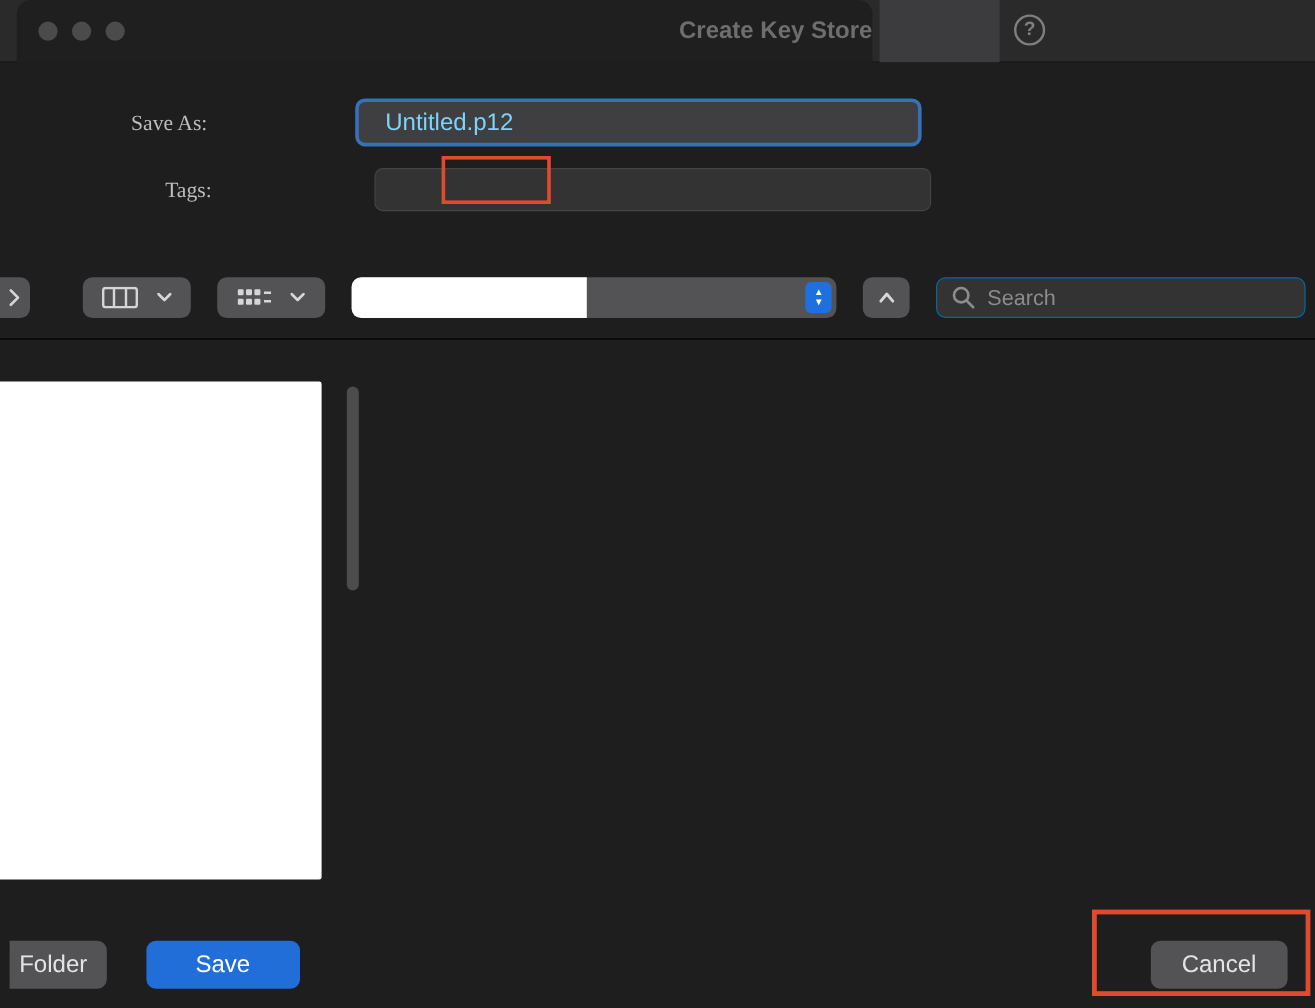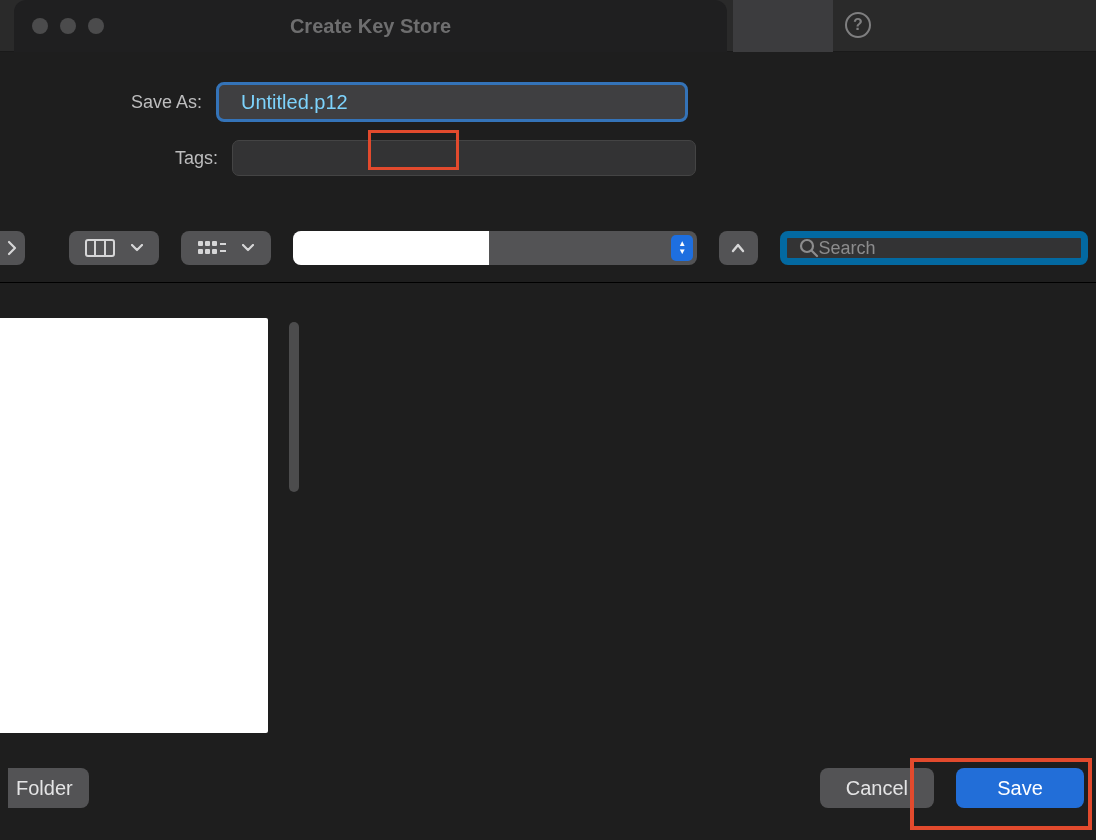--- a/index.html
+++ b/index.html
@@ -69,21 +69,21 @@
     .traffic-light {
       width: 16px;
       height: 16px;
       border-radius: 50%;
       background: #4b4b4c;
     }
     .title-text {
       position: absolute;
       left: 0;
       right: 0;
-      text-align: center;
+      text-align: right;
       color: #6e6e6f;
       font-size: 20px;
       font-weight: 700;
     }
     
     .sheet {
       position: absolute;
       top: 52px;
       left: 0;
       right: 0;
@@ -92,23 +92,24 @@
     }
     
     .form-row {
       display: flex;
       align-items: center;
       margin-top: 30px;
     }
     .row-label {
       color: #bdbdbe;
       font-size: 18px;
-      text-align: right;
-      width: 216px;
+      text-align: center;
+      width: 296px;
       padding-right: 14px;
+      font-family: Liberation Serif, serif;
     }
     .saveas-wrap {
       width: 472px;
       height: 40px;
       border: 3px solid #3473b8;
       border-radius: 8px;
       background: #3f3f41;
       display: flex;
       align-items: center;
       padding-left: 22px;
@@ -206,25 +207,26 @@
       font-size: 8px;
       line-height: 8px;
     }
     .collapse-btn {
       width: 40px;
     }
     .search-box {
       width: 320px;
       height: 34px;
       background: #333334;
-      border: 7px solid #0369a1;
+      border: 1px solid #0369a1;
       border-radius: 8px;
       display: flex;
       align-items: center;
       padding: 0 12px;
+      gap: 10px;
       margin-left: auto;
       margin-right: 8px;
     }
     .search-placeholder {
       color: #8c8c8d;
       font-size: 18px;
     }
     
     .divider {
       position: absolute;
@@ -257,25 +259,27 @@
       left: 289px;
       width: 10px;
       height: 170px;
       background: #4c4c4d;
       border-radius: 5px;
     }
     
     .bottom-bar {
       position: absolute;
       left: 0;
-      right: 4px;
+      right: 15px;
       bottom: 0;
       height: 72px;
       display: flex;
+      align-items: center;
       padding: 0 8px;
+      gap: 11px;
     }
     .new-folder {
       height: 40px;
       padding: 0 16px 0 8px;
       background: #535355;
       border-radius: 0 8px 8px 0;
       color: #e4e4e5;
       font-size: 20px;
       display: flex;
       align-items: center;
@@ -399,22 +403,22 @@
 
   <div class="browser">
     <div class="file-column"></div>
     <div class="scrollbar-thumb"></div>
   </div>
 
   <div class="bottom-bar">
     <div class="new-folder">
       <span>Folder</span>
     </div>
+    <div class="btn btn-save">
+      <span>Save</span>
+    </div>
     <div class="btn btn-cancel">
       <span>Cancel</span>
     </div>
-    <div class="btn btn-save">
-      <span>Save</span>
-    </div>
   </div>
 
   <div class="highlight-save"></div>
 </div>
 
 </body></html>

